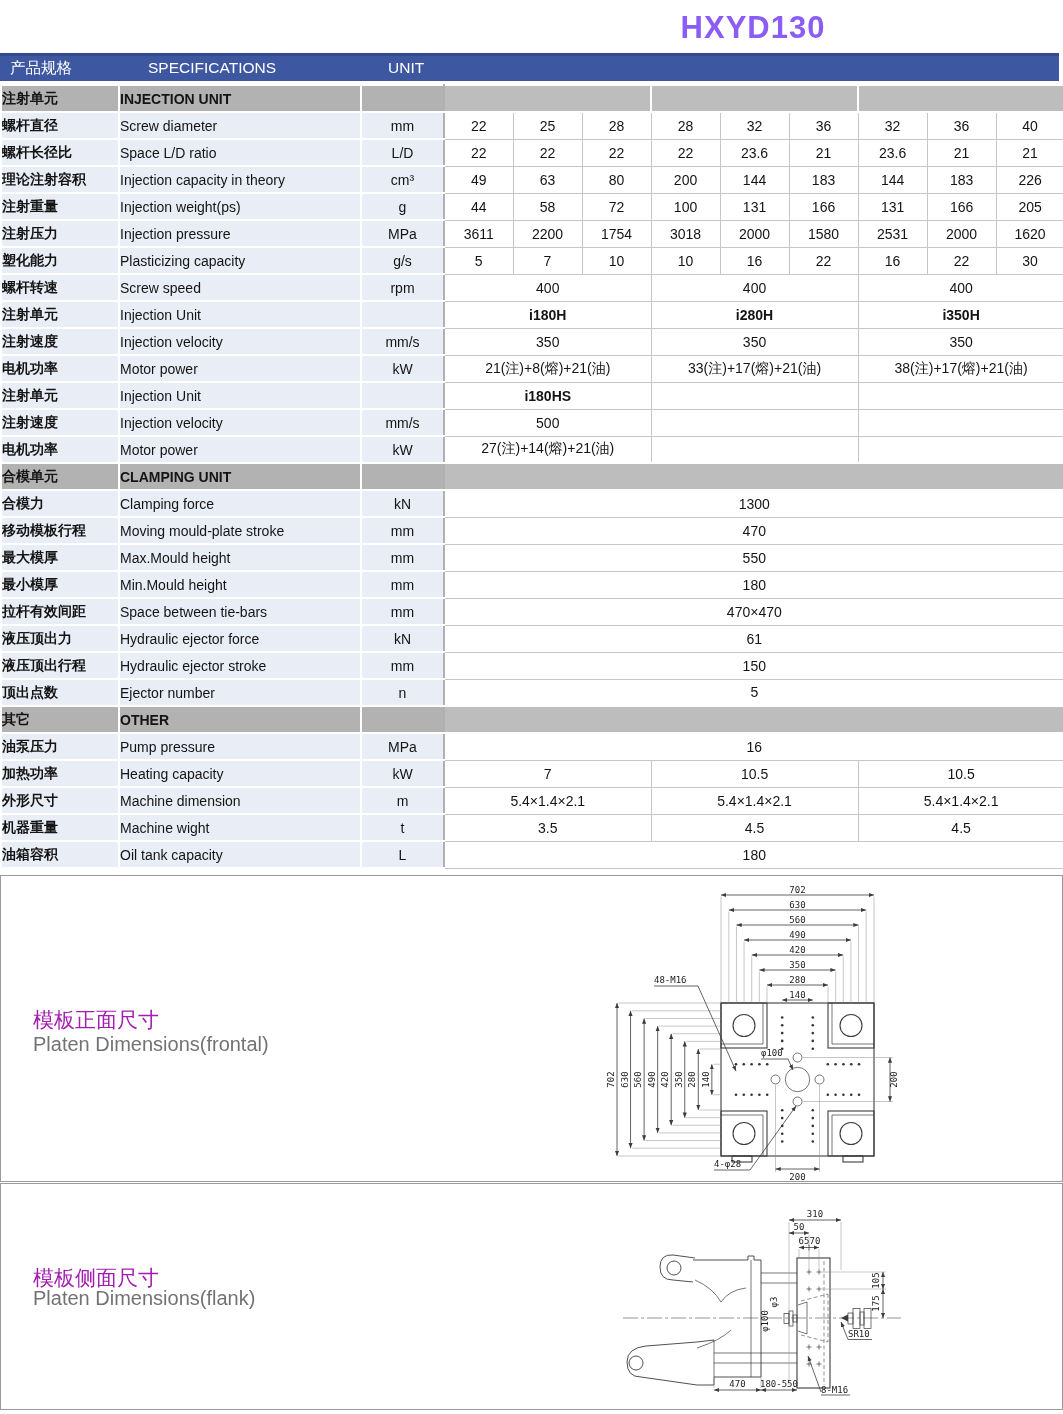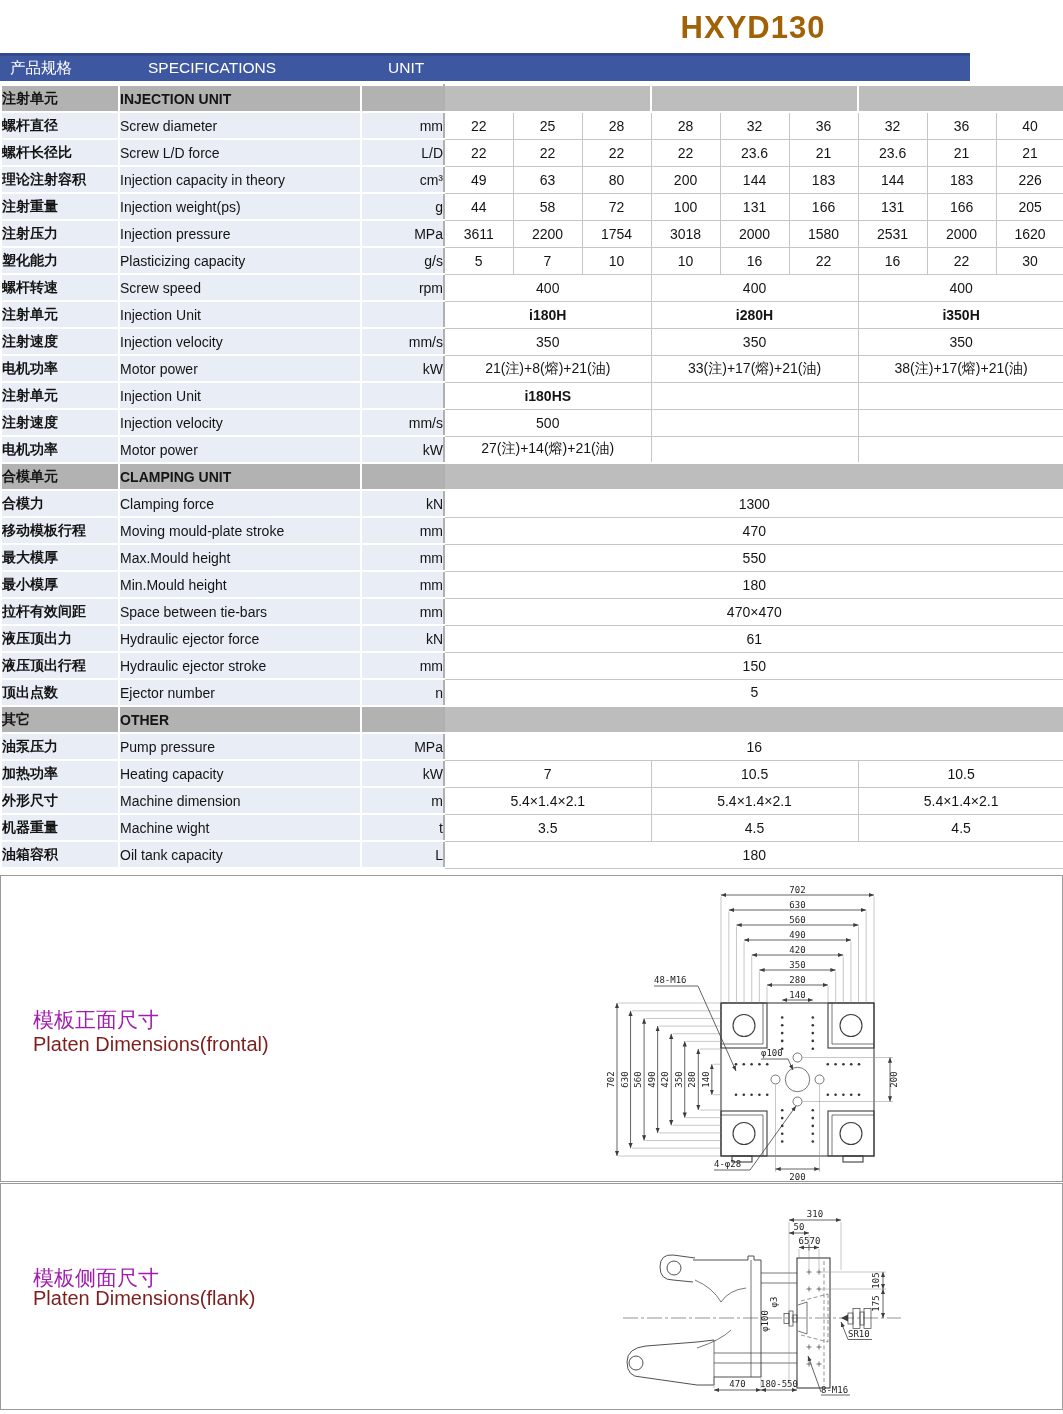--- a/index.html
+++ b/index.html
@@ -2,47 +2,47 @@
 <html><head>
 <meta charset="utf-8">
 <style>
   html,body { margin:0; padding:0; }
   body {
     width:1063px; height:1414px; position:relative; background:#fff;
     font-family:"Liberation Sans","DejaVu Sans",sans-serif; overflow:hidden;
   }
   .title {
     position:absolute; top:10px; left:443px; width:620px; text-align:center;
-    font-size:31px; font-weight:bold; color:#a16207; letter-spacing:1px;
+    font-size:31px; font-weight:bold; color:#8b5cf6; letter-spacing:1px;
   }
   .header-bar {
-    position:absolute; top:53px; left:0; width:970px; height:28px;
+    position:absolute; top:53px; left:0; width:1059px; height:28px;
     background:#3e57a1; box-shadow:inset 0 3px 0 #334a90;
   }
   .header-bar span { position:absolute; top:0; line-height:29px; color:#fff; font-size:15.5px; }
   #h-zh { left:10px; } #h-en { left:148px; } #h-unit { left:388px; }
 
   table.spec { position:absolute; top:84px; left:0; width:1063px; border-collapse:collapse; table-layout:fixed; }
   table.spec td { height:25px; padding:0; font-size:14px; color:#141414; vertical-align:middle; white-space:nowrap; overflow:hidden; }
   td.lbl { background:#e9edf5; border:2px solid #ffffff; }
   td.sec { background:#b2b2b2; border:2px solid #ffffff; font-weight:bold; }
   td.sec-data { background:#bdbdbd; border:2px solid #ffffff; }
   td.c-zh { padding-left:10px; font-weight:600;margin-top:36px; }
   td.c-en { padding-left:30px; }
   td.c-unit { text-align:center; padding-left:0; }
-  td.c-unit { border-right:2px solid #b0b0b0;text-align:right; }
+  td.c-unit { border-right:2px solid #b0b0b0; }
   td.sec.c-unit { border-right:2px solid #b0b0b0; }
   td.c-val { background:#fff; border:1px solid #c6c6c6; text-align:center; font-size:14.5px; }
   td.c-val.bold { font-weight:bold;text-align:center; }
 
   .dim-box { position:absolute; left:0; width:1061px; border:1px solid #9b9b9b; background:#fff; }
   #box-frontal { top:875px; height:305px; }
   #box-flank  { top:1183px; height:225px; }
   .box-title-zh { position:absolute; left:32px; font-size:21px; color:#a21caf; }
-  .box-title-en { position:absolute; left:32px; font-size:20px; color:#7f1d1d; }
+  .box-title-en { position:absolute; left:32px; font-size:20px; color:#737373; }
 
   svg.diagram { position:absolute; }
   #svg-frontal { left:598px; top:4px; width:463px; height:310px; }
   #svg-flank   { left:600px; top:6px; width:463px; height:218px; }
   svg.diagram text { font-family:"DejaVu Sans Mono","Liberation Mono",monospace; font-size:9px; fill:#1d1d1d; }
   .ol  { stroke:#3c3c3c; stroke-width:1.1; fill:none; }
   .th  { stroke:#3c3c3c; stroke-width:0.7; fill:none; }
   .dl  { stroke:#3c3c3c; stroke-width:0.8; fill:none; }
   .xl  { stroke:#8f8f8f; stroke-width:0.5; fill:none; }
   .dsh { stroke:#4a4a4a; stroke-width:0.6; stroke-dasharray:4 2.5; fill:none; }
@@ -93,21 +93,21 @@
         <td class="c-val">28</td>
         <td class="c-val">28</td>
         <td class="c-val">32</td>
         <td class="c-val">36</td>
         <td class="c-val">32</td>
         <td class="c-val">36</td>
         <td class="c-val">40</td>
       </tr>
       <tr>
         <td class="c-zh lbl">螺杆长径比</td>
-        <td class="c-en lbl">Screw L/D force</td>
+        <td class="c-en lbl">Space L/D ratio</td>
         <td class="c-unit lbl">L/D</td>
         <td class="c-val">22</td>
         <td class="c-val">22</td>
         <td class="c-val">22</td>
         <td class="c-val">22</td>
         <td class="c-val">23.6</td>
         <td class="c-val">21</td>
         <td class="c-val">23.6</td>
         <td class="c-val">21</td>
         <td class="c-val">21</td>

